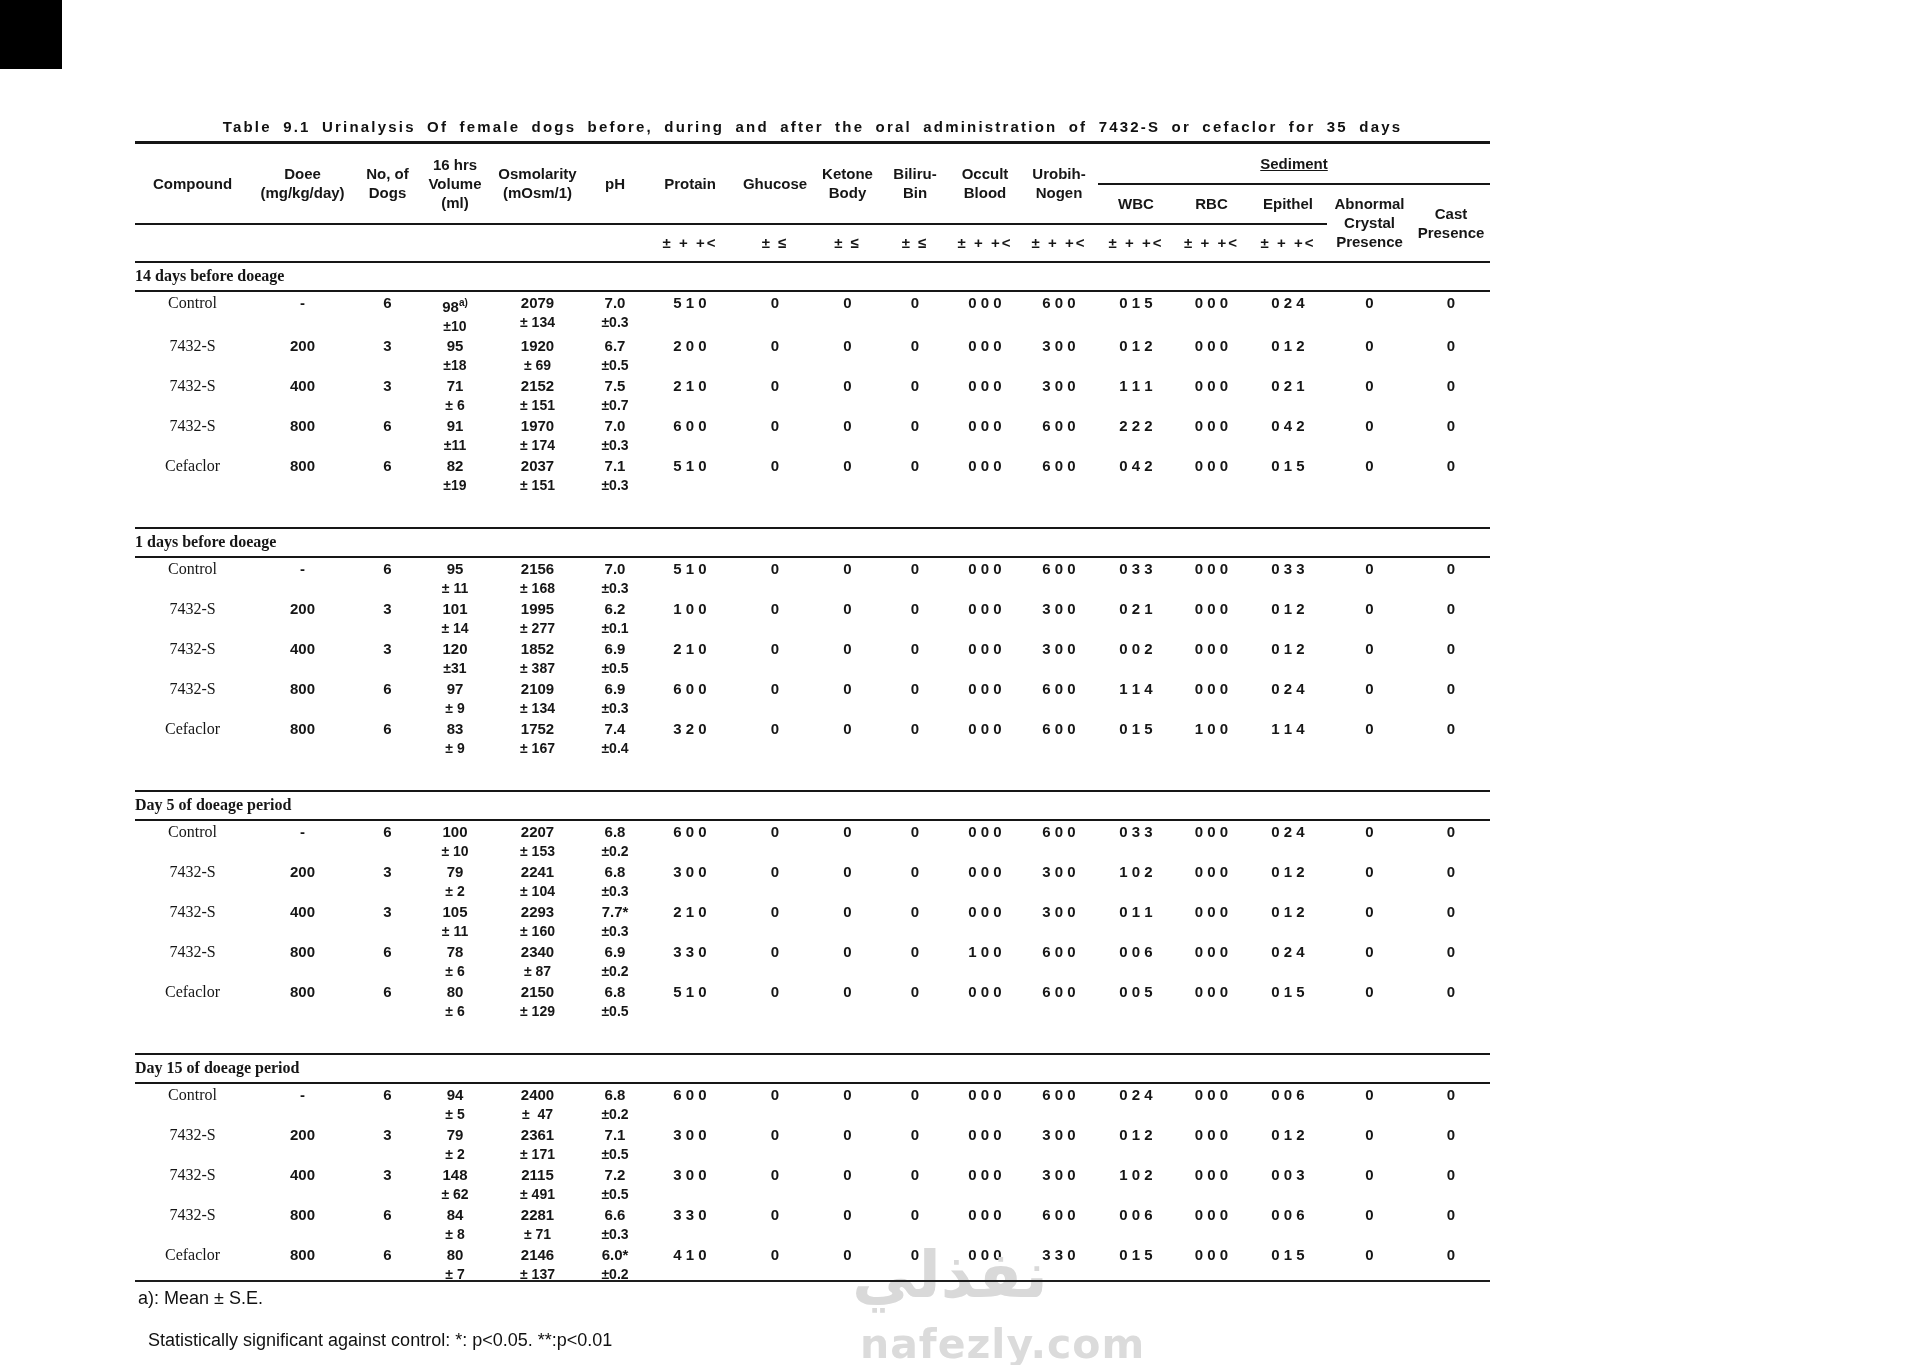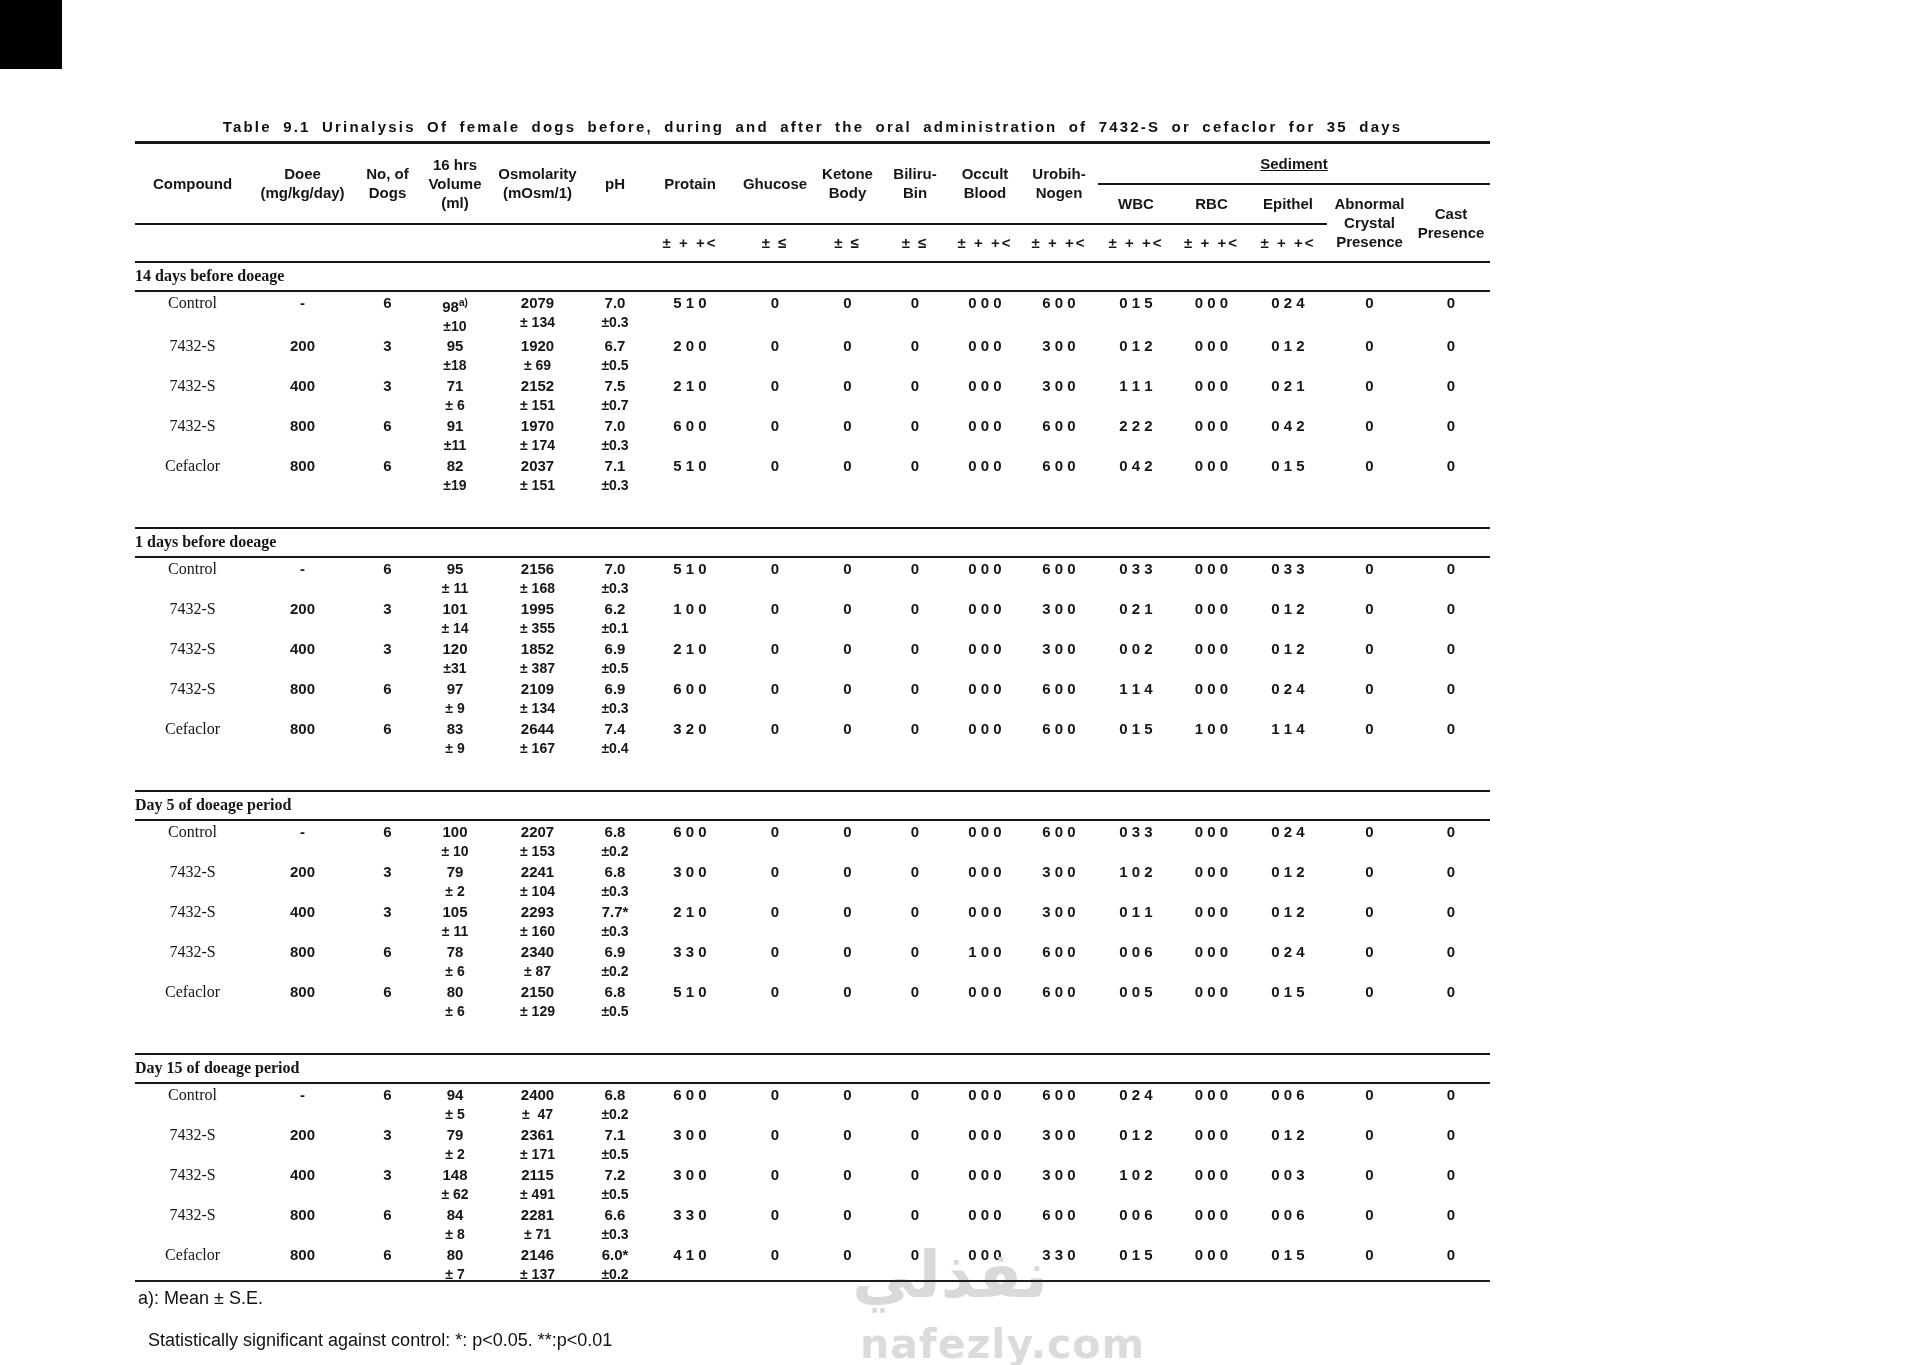--- a/index.html
+++ b/index.html
@@ -558,21 +558,21 @@
           <td class="c2">
             <div class="v">3</div>
             <div class="e">&nbsp;</div>
           </td>
           <td class="c3">
             <div class="v">101</div>
             <div class="e">± 14</div>
           </td>
           <td class="c4">
             <div class="v">1995</div>
-            <div class="e">± 355</div>
+            <div class="e">± 277</div>
           </td>
           <td class="c5">
             <div class="v">6.2</div>
             <div class="e">±0.1</div>
           </td>
           <td class="c6">
             <div class="v">1 0 0</div>
             <div class="e">&nbsp;</div>
           </td>
           <td class="c7">
@@ -767,21 +767,21 @@
           </td>
           <td class="c2">
             <div class="v">6</div>
             <div class="e">&nbsp;</div>
           </td>
           <td class="c3">
             <div class="v">83</div>
             <div class="e">± 9</div>
           </td>
           <td class="c4">
-            <div class="v">2644</div>
+            <div class="v">1752</div>
             <div class="e">± 167</div>
           </td>
           <td class="c5">
             <div class="v">7.4</div>
             <div class="e">±0.4</div>
           </td>
           <td class="c6">
             <div class="v">3 2 0</div>
             <div class="e">&nbsp;</div>
           </td>

